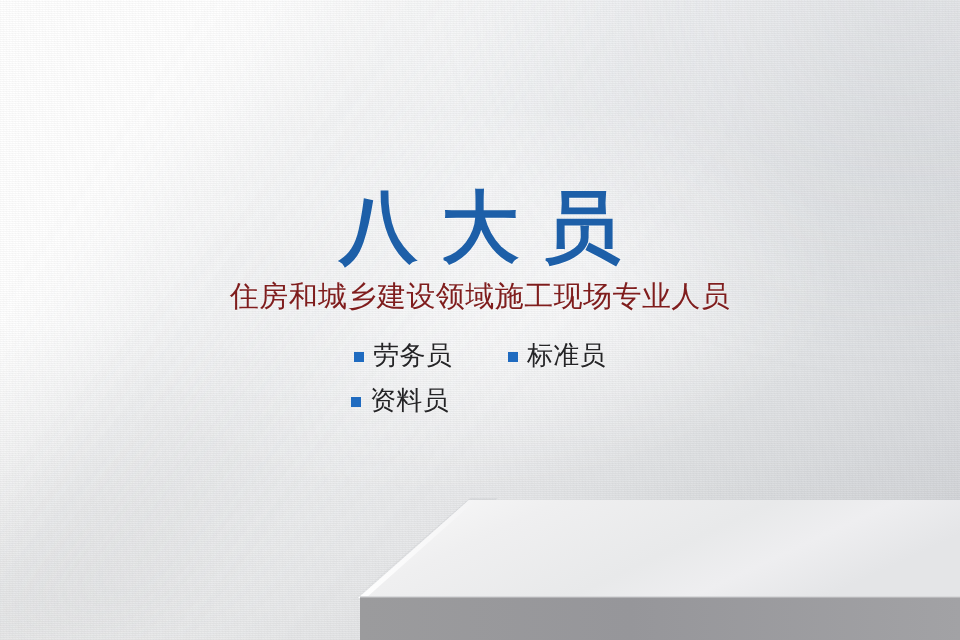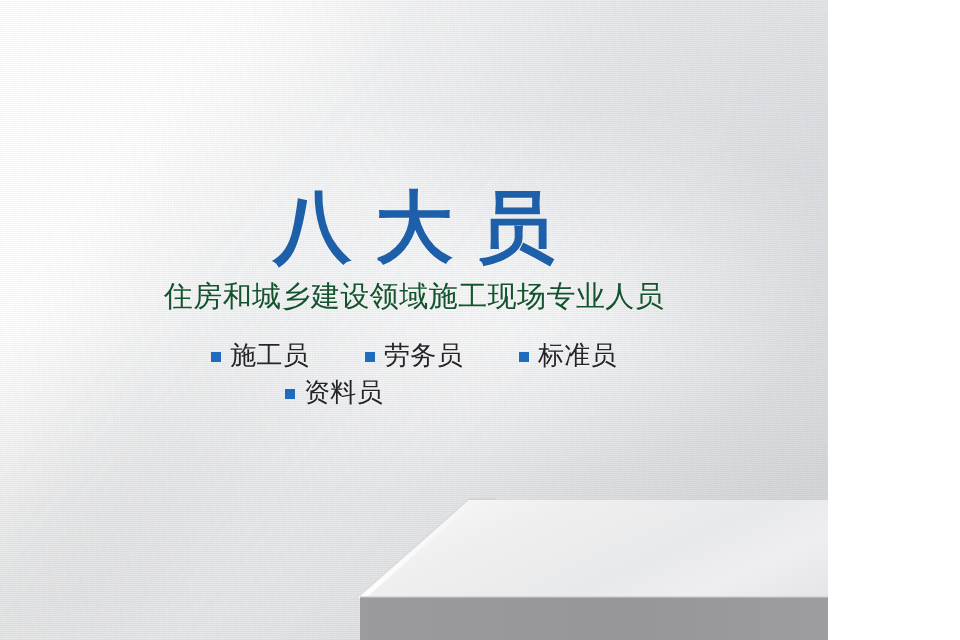--- a/index.html
+++ b/index.html
@@ -2,21 +2,21 @@
 <html><head>
 <meta charset="utf-8">
 <style>
   html, body {
     margin: 0;
     padding: 0;
     background: #ffffff;
   }
   #stage {
     position: relative;
-    width: 828px;
+    width: 960px;
     height: 640px;
     overflow: hidden;
     font-family: "Liberation Sans", "DejaVu Sans", sans-serif;
     background: #f2f3f4;
   }
 
   
   .bg-base {
     position: absolute;
     inset: 0;
@@ -120,33 +120,33 @@
     text-indent: 0.30em;
     color: #1d5fa8;
     margin: 0;
     text-shadow: 0 1px 1px rgba(255,255,255,0.55);
   }
   .subtitle {
     font-family: "DejaVu Sans", "Liberation Sans", sans-serif;
     font-size: 29px;
     font-weight: 500;
     letter-spacing: 0.015em;
-    color: #14532d;
+    color: #7f1d1d;
     margin: 12px 0 12px 0;
     line-height: 1.25;
     text-shadow: 0 1px 0 rgba(255,255,255,0.5);
   }
 
   .tag-rows { margin-top: 24px; }
   .tag-row {
     display: flex;
     justify-content: center;
     align-items: baseline;
   }
-  .tag-row + .tag-row { margin-top: 2px; }
+  .tag-row + .tag-row { margin-top: 10px; }
 
   .tag {
     display: inline-flex;
     align-items: center;
     white-space: nowrap;
   }
   .tag-bullet {
     display: inline-block;
     width: 10px;
     height: 10px;
@@ -222,24 +222,20 @@
 
     <h1 class="headline">八大员</h1>
 
     <p class="subtitle">住房和城乡建设领域施工现场专业人员</p>
 
     <div class="tag-rows">
 
       <div class="tag-row row-1">
         <span class="tag">
           <span class="tag-bullet"></span>
-          <span class="tag-label">施工员</span>
-        </span>
-        <span class="tag">
-          <span class="tag-bullet"></span>
           <span class="tag-label">劳务员</span>
         </span>
         <span class="tag">
           <span class="tag-bullet"></span>
           <span class="tag-label">标准员</span>
         </span>
       </div>
 
       <div class="tag-row row-2">
         <span class="tag">

